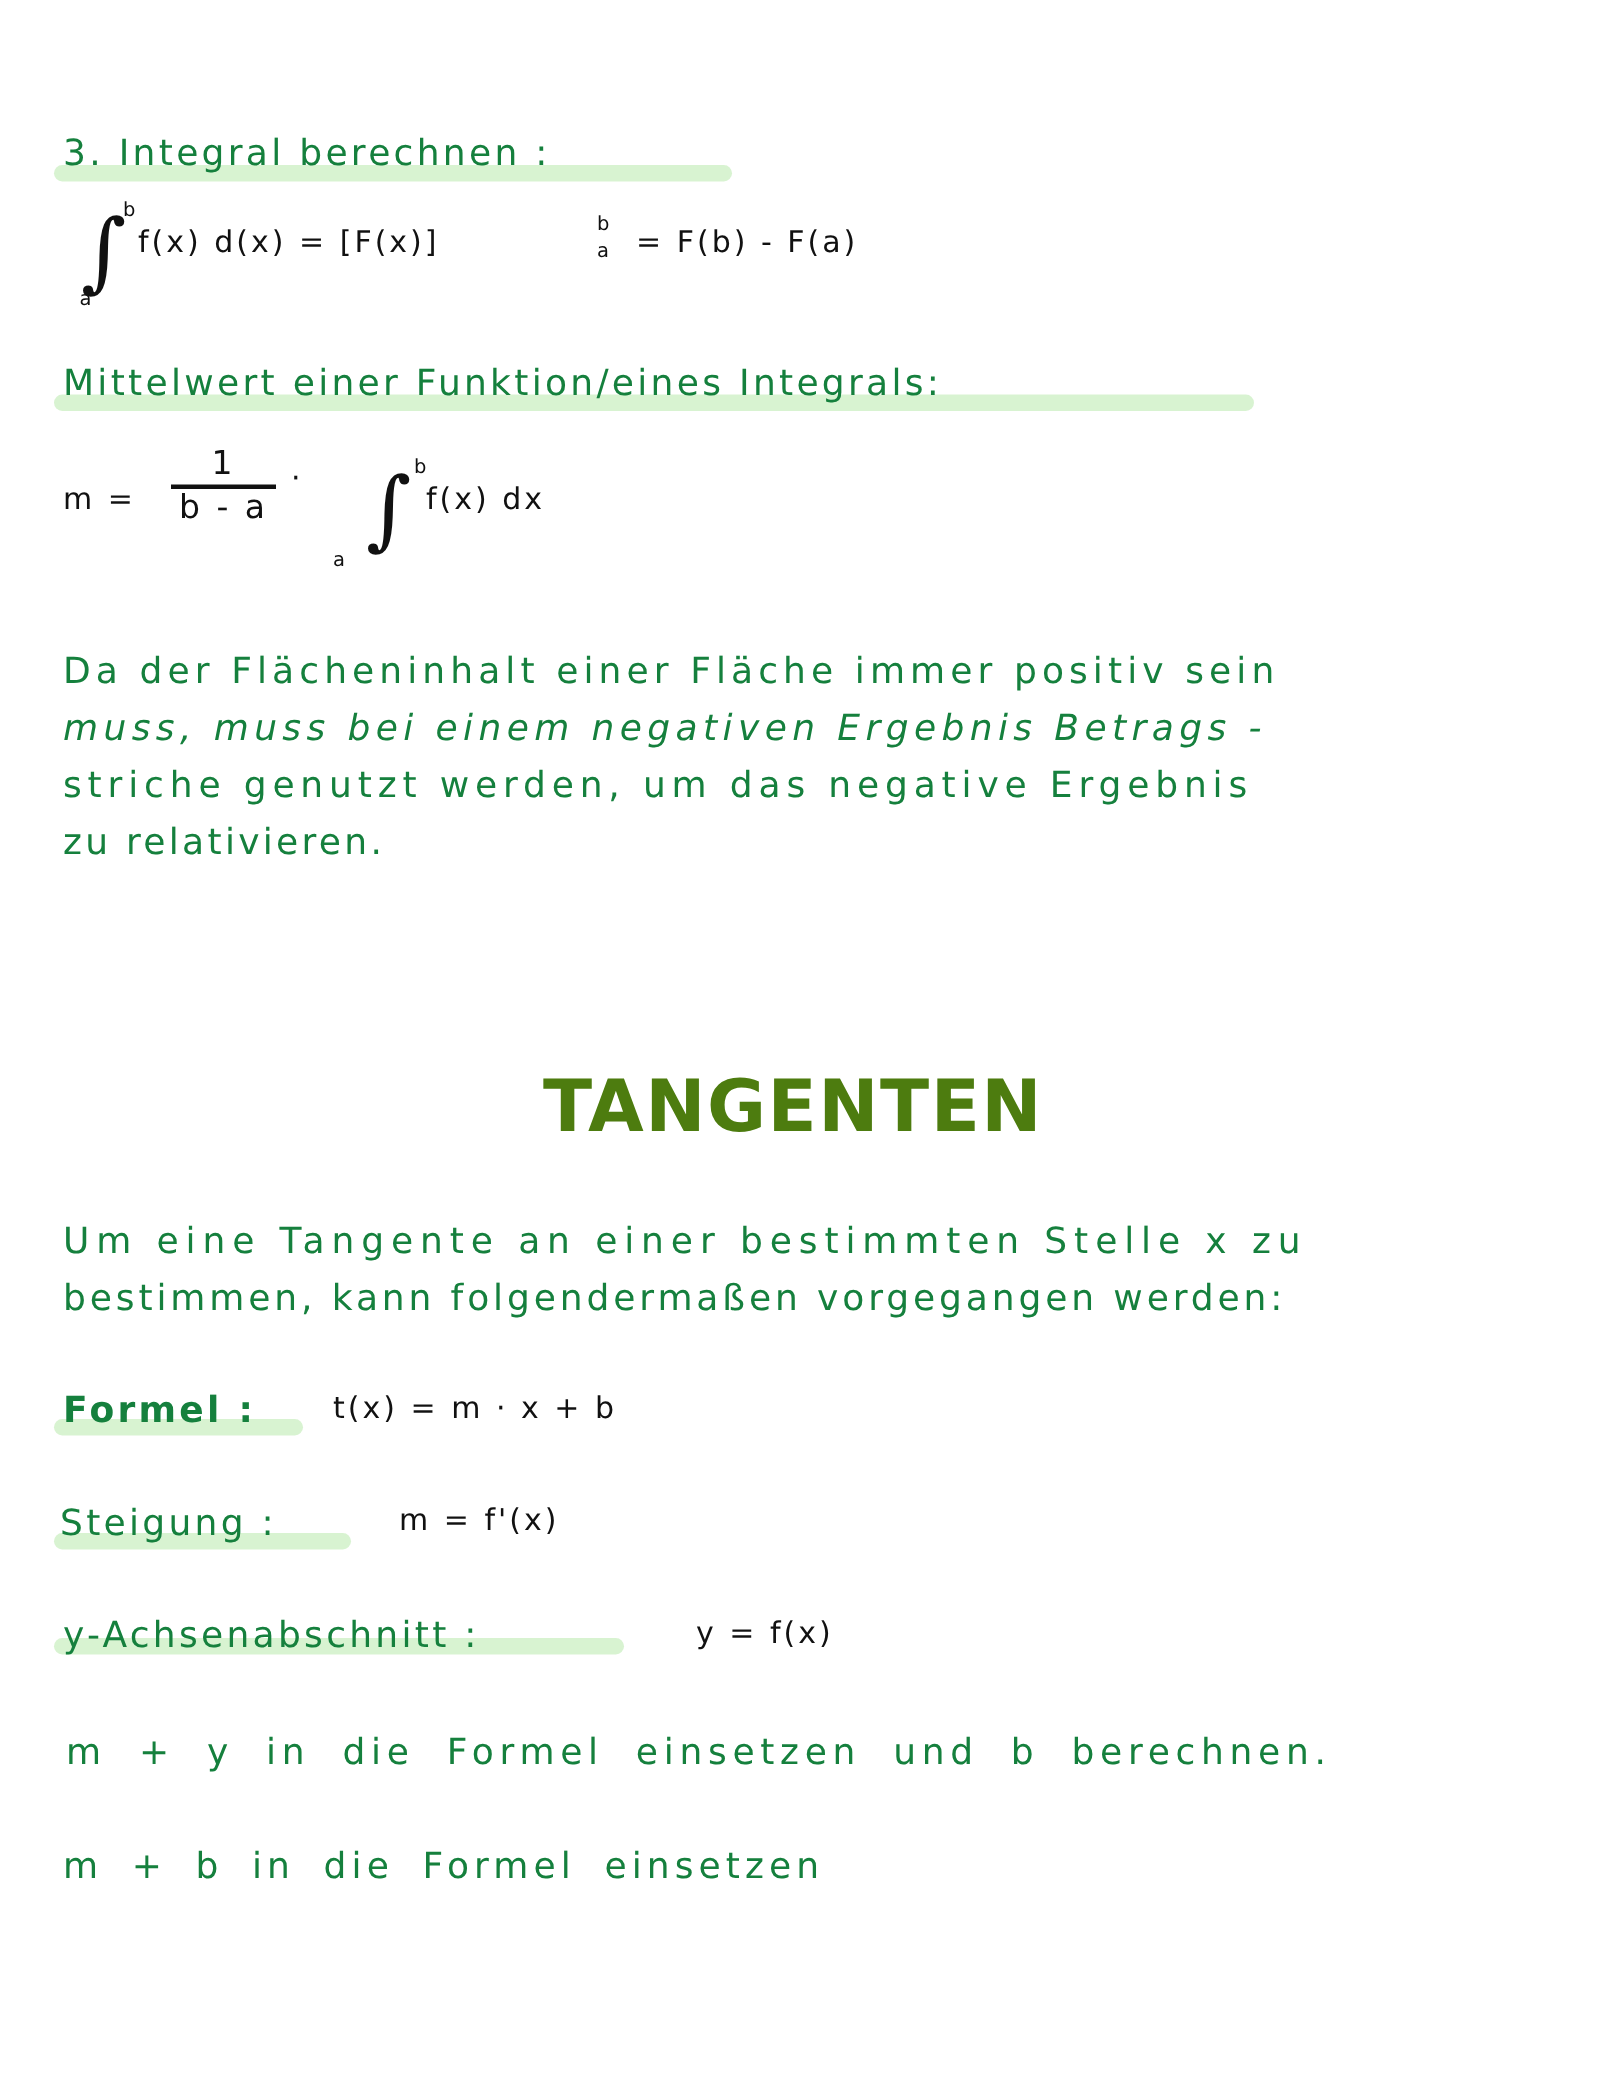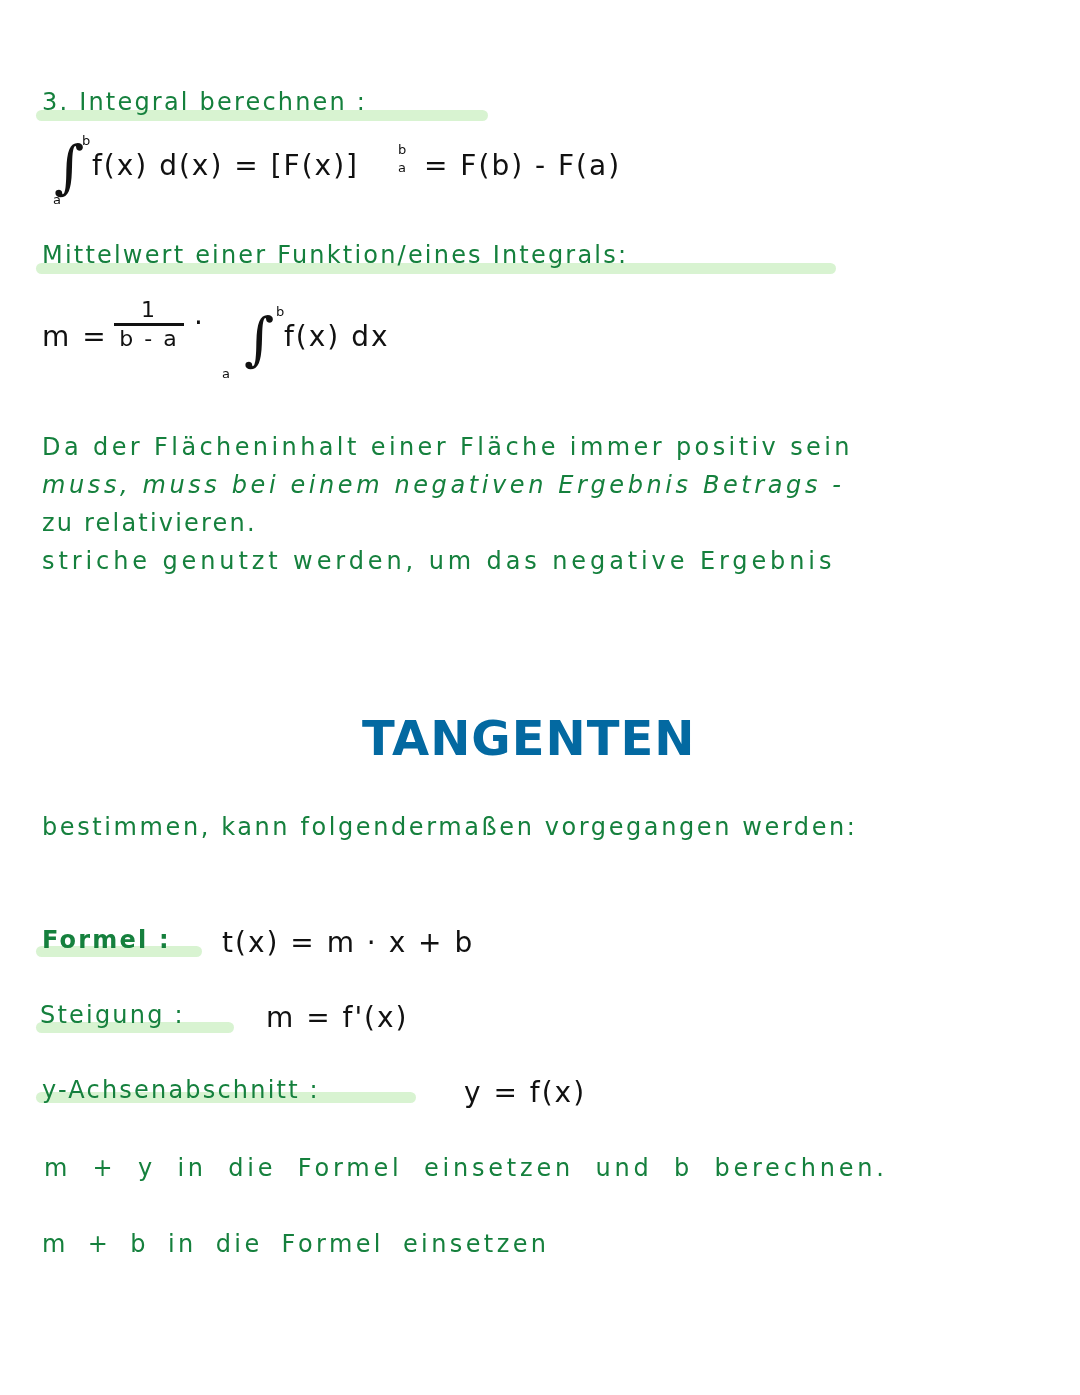--- a/index.html
+++ b/index.html
@@ -24,37 +24,37 @@
     }
     .hl {
       position: absolute;
       background: #d6f2cf;
       border-radius: 8px;
       height: 11px;
       opacity: 0.95;
     }
     .math {
       font-family: "DejaVu Sans", sans-serif;
-      font-size: 28px;
+      font-size: 20px;
       letter-spacing: 2px;
       color: #111;
     }
     .small { font-size: 13px; letter-spacing: 0; }
     .integral {
       font-family: "DejaVu Serif", serif;
       font-size: 58px;
       line-height: 1;
       color: #111;
     }
     .title {
       font-family: "DejaVu Sans", sans-serif;
       font-weight: bold;
       font-size: 48px;
       letter-spacing: 1px;
-      color: #0369a1;
+      color: #4d7c0f;
     }
     .para {
       position: absolute;
       left: 42px;
       width: 1000px;
     }
     .para .line {
       display: block;
       height: 38px;
       line-height: 38px;
@@ -98,27 +98,28 @@
   <span class="abs math" style="left:194px; top:306px;">·</span>
   <span class="abs math small" style="left:276px; top:304px;">b</span>
   <span class="abs integral" style="left:244px; top:310px;">∫</span>
   <span class="abs math small" style="left:222px; top:366px;">a</span>
   <span class="abs math" style="left:284px; top:320px;">f(x)  dx</span>
 </div>
 
 <div class="para hw" style="top:428px;">
   <span class="line" style="letter-spacing:3.4px;">Da der Flächeninhalt einer Fläche immer positiv sein</span>
   <span class="line" style="letter-spacing:3.6px;font-style:italic;">muss, muss bei einem negativen Ergebnis Betrags -</span>
+  <span class="line" style="letter-spacing:3.9px;">striche genutzt werden, um das negative Ergebnis</span>
   <span class="line">zu relativieren.</span>
-  <span class="line" style="letter-spacing:3.9px;">striche genutzt werden, um das negative Ergebnis</span>
 </div>
 
 <div class="abs title" style="left:362px; top:710px;">TANGENTEN</div>
 
 <div class="para hw" style="top:808px;">
+  <span class="line" style="letter-spacing:4.6px;">Um eine Tangente an einer bestimmten Stelle x zu</span>
   <span class="line" style="letter-spacing:2.6px;">bestimmen, kann folgendermaßen vorgegangen werden:</span>
 </div>
 
 <div class="hl" style="left:36px; top:946px; width:166px;"></div>
 <div class="abs hw" style="left:42px; top:926px;font-weight:bold;">Formel :</div>
 <div class="abs math" style="left:222px; top:926px;">t(x) = m · x + b</div>
 
 <div class="hl" style="left:36px; top:1022px; width:198px;"></div>
 <div class="abs hw" style="left:40px; top:1001px;">Steigung :</div>
 <div class="abs math" style="left:266px; top:1001px;">m = f'(x)</div>

